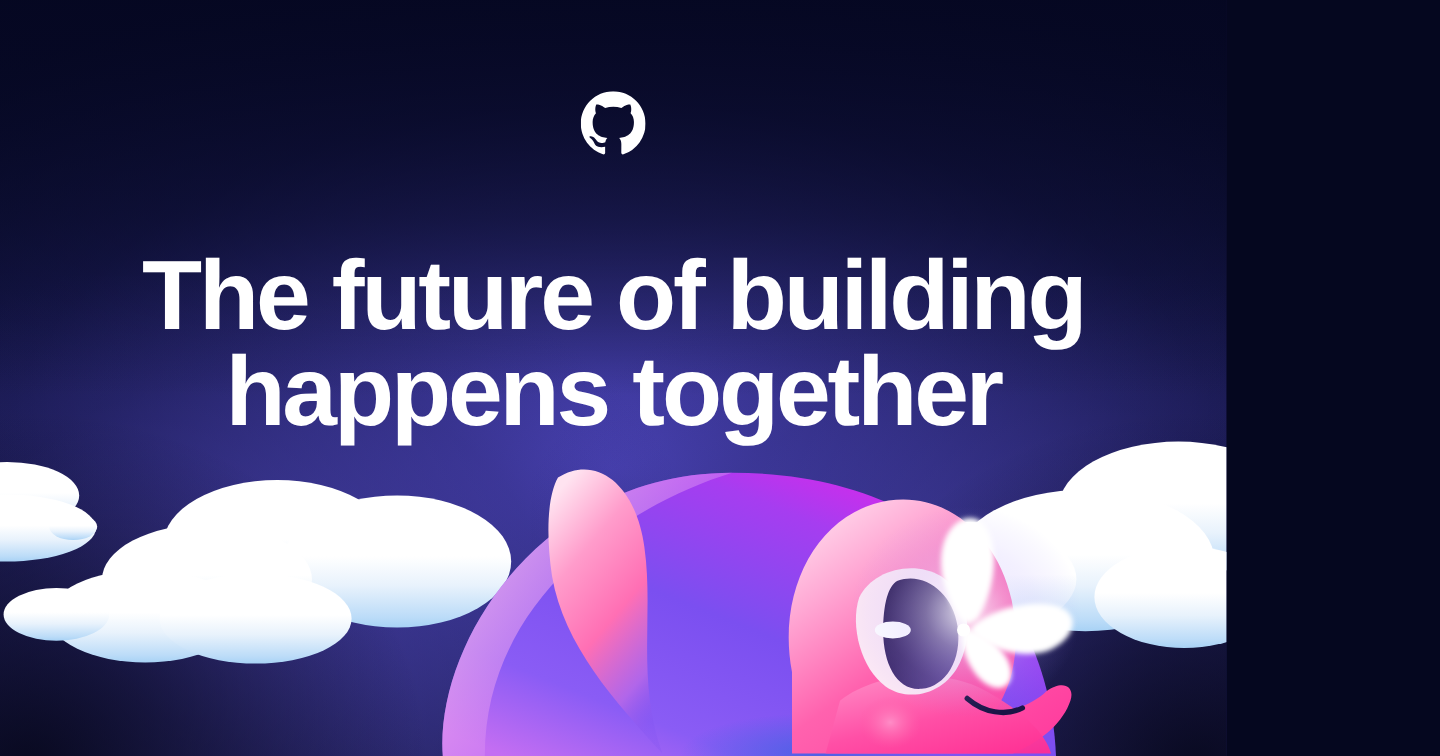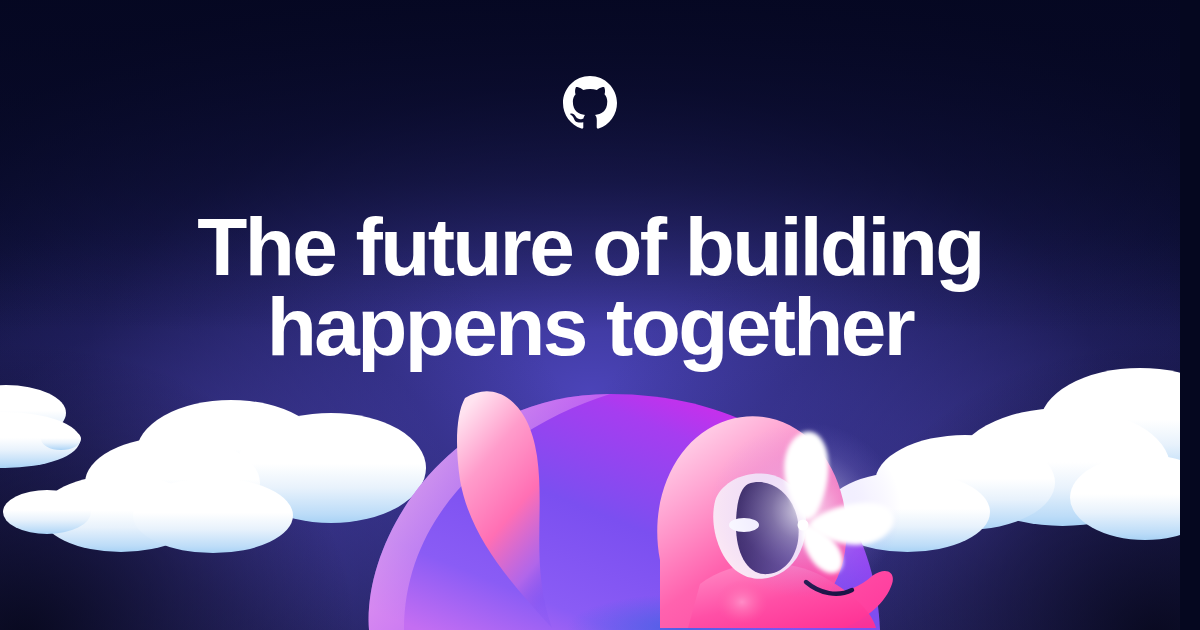--- a/index.html
+++ b/index.html
@@ -5,21 +5,21 @@
 <style>
   html, body {
     margin: 0;
     padding: 0;
     background: #05071f;
   }
   * { box-sizing: border-box; }
 
   .og-card {
     position: relative;
-    width: 1180px;
+    width: 1022px;
     height: 630px;
     overflow: hidden;
     font-family: "Liberation Sans", "DejaVu Sans", sans-serif;
     background: #0a0b2e;
   }
 
   
   .sky-base {
     position: absolute;
     inset: 0;

